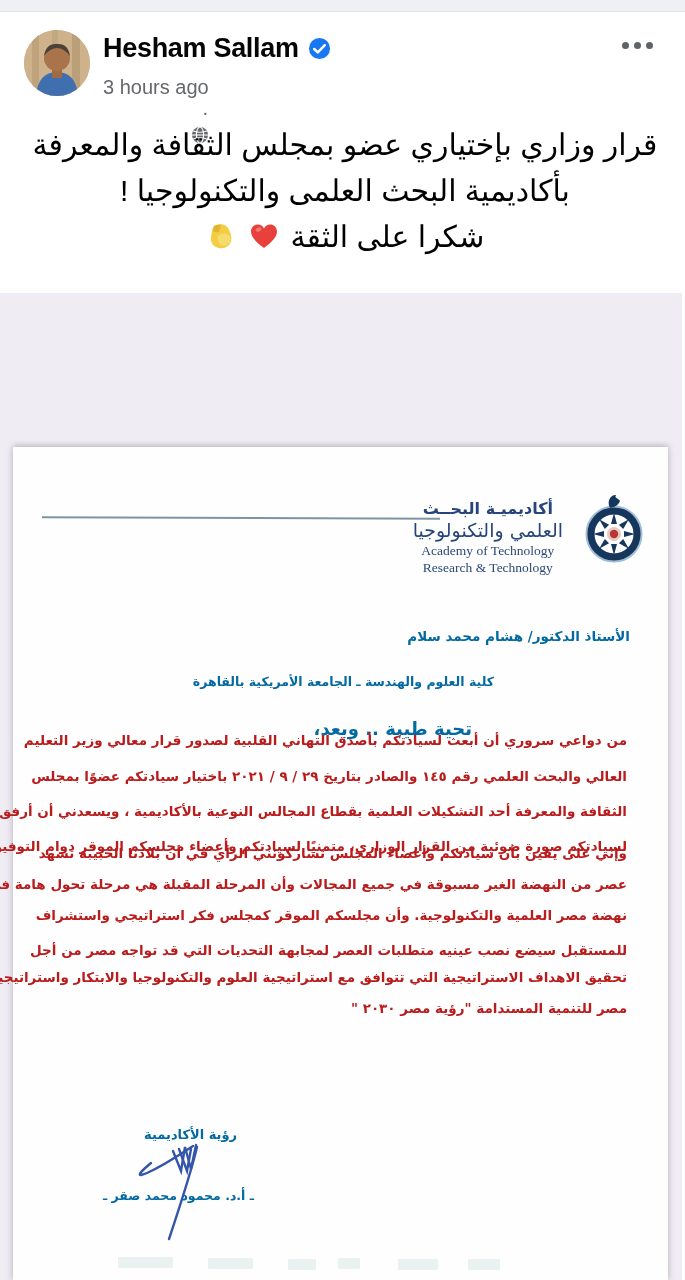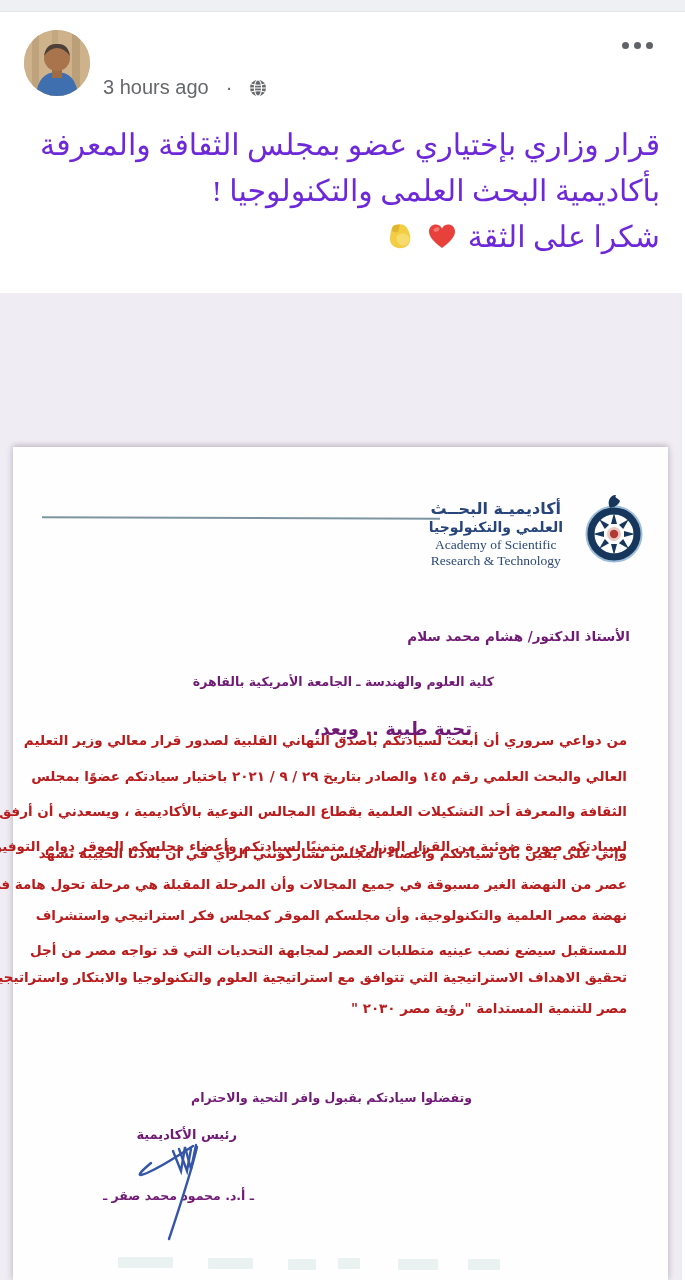--- a/index.html
+++ b/index.html
@@ -5,46 +5,46 @@
   html,body{margin:0;padding:0;background:#fff;}
   .screen{position:relative;width:685px;height:1280px;overflow:hidden;background:#ffffff;
           font-family:"Liberation Sans",sans-serif;}
   .topstrip{position:absolute;left:0;top:0;width:685px;height:11px;background:#eef0f3;border-bottom:1px solid #e3e5e9;}
 
   
   .avatar{position:absolute;left:24px;top:30px;width:66px;height:66px;border-radius:50%;overflow:hidden;background:#c9b18c;}
   .author{position:absolute;left:103px;top:33px;display:flex;align-items:center;gap:9px;}
   .author-name{font-size:27px;font-weight:700;color:#050505;letter-spacing:-.3px;}
   .badge{width:23px;height:23px;display:block;}
-  .meta{position:absolute;left:103px;top:76px;display:flex;align-items:center;gap:17px;
-        font-size:20px;color:#65676b;}
+  .meta{position:absolute;left:103px;top:76px;display:flex;align-items:flex-end;gap:2px;
+        font-size:20px;color:#65676b;flex-direction:column;}
   .meta .dot-sep{font-size:20px;color:#65676b;}
   .menu-dots{position:absolute;right:26px;top:36px;display:flex;gap:5px;cursor:pointer;padding:6px;}
   .menu-dots i{width:7px;height:7px;border-radius:50%;background:#5f6368;display:block;}
 
   
-  .post-text{position:absolute;left:30px;right:25px;top:122px;direction:rtl;text-align:right;
-             color:#6d28d9;font-size:30px;line-height:46px;font-family:Liberation Serif, serif;}
+  .post-text{position:absolute;left:30px;right:25px;top:122px;direction:rtl;text-align:center;
+             color:#000000;font-size:30px;line-height:46px;font-family:Liberation Sans, sans-serif;}
   .post-text .thanks{display:block;}
   .emoji{display:inline-block;width:32px;height:32px;vertical-align:-5px;margin-inline-start:2px;}
 
   
   .photo-area{position:absolute;left:0;top:293px;width:682px;height:987px;background:#efecf3;}
   .page{position:absolute;left:13px;top:154px;width:655px;height:833px;background:#fefefe;
         box-shadow:0 -2px 5px rgba(90,80,100,.25),0 2px 8px rgba(90,80,100,.18);}
   .page *{font-family:"DejaVu Sans",sans-serif;}
 
   .lh-rule{position:absolute;left:29px;top:70px;width:398px;height:2px;background:#7d95a1;transform:rotate(.2deg);}
   .lh-text{position:absolute;right:105px;top:52px;text-align:center;direction:rtl;color:#27457b;line-height:1.25;}
   .lh-ar1{font-size:16px;font-weight:700;white-space:nowrap;}
-  .lh-ar2{font-size:14px;font-weight:700;white-space:nowrap;}
+  .lh-ar2{font-size:19px;font-weight:400;white-space:nowrap;}
   .lh-en{font-family:"Liberation Serif",serif;direction:ltr;font-size:13.5px;color:#2a4878;white-space:nowrap;}
   .emblem{position:absolute;left:567px;top:47px;width:68px;height:72px;}
 
-  .ar-line{position:absolute;direction:rtl;white-space:nowrap;color:#701a75;font-weight:700;}
+  .ar-line{position:absolute;direction:rtl;white-space:nowrap;color:#0369a1;font-weight:700;}
   .addr1{right:38px;top:181px;font-size:13.5px;}
   .addr2{right:174px;top:227px;font-size:12.5px;margin-left:20px;}
   .salute{right:196px;top:271px;font-size:18px;}
   .body-line{font-size:13.5px;color:#b91c1c;}
   .p1-0{right:41px;top:285px;} .p1-1{right:41px;top:321px;}
   .p1-2{right:41px;top:356px;} .p1-3{right:41px;top:391px;}
   .p2-0{right:41px;top:398px;text-align:right;} .p2-1{right:41px;top:429px;}
   .p2-2{right:41px;top:460px;} .p2-3{right:41px;top:495px;}
   .p2-4{right:41px;top:522px;} .p2-5{right:41px;top:553px;}
   .close1{right:153px;top:585px;font-size:13px;}
@@ -67,20 +67,27 @@
       <rect x="8" width="7" height="66" fill="#bea37c"></rect>
       <rect x="28" width="6" height="66" fill="#c2a881"></rect>
       <rect x="48" width="8" height="66" fill="#bb9f78"></rect>
       <path d="M12 66 Q14 42 33 42 Q52 42 54 66 Z" fill="#3f6fae"></path>
       <path d="M28 40 h10 v8 h-10 z" fill="#9f6b45"></path>
       <circle cx="33" cy="28" r="13" fill="#a9744c"></circle>
       <path d="M20 26 Q22 13 33 14 Q44 13 46 26 Q40 18 33 18 Q26 18 20 26 Z" fill="#4c4038"></path>
     </svg>
   </div>
 
+  <div class="author">
+    <span class="author-name">Hesham Sallam</span>
+    <svg class="badge" viewBox="0 0 24 24">
+      <circle cx="12" cy="12" r="11" fill="#1877f2"></circle>
+      <path d="M6.5 12.5 L10.2 16 L17.5 8.6" stroke="#ffffff" stroke-width="2.6" fill="none" stroke-linecap="round" stroke-linejoin="round"></path>
+    </svg>
+  </div>
 
   <div class="meta">
     <span>3 hours ago</span>
     <span class="dot-sep">·</span>
     <svg width="18" height="18" viewBox="0 0 18 18">
       <circle cx="9" cy="9" r="8" fill="#65676b"></circle>
       <g stroke="#ffffff" stroke-width="1.1" fill="none">
         <ellipse cx="9" cy="9" rx="3.6" ry="8"></ellipse>
         <line x1="1" y1="9" x2="17" y2="9"></line>
         <path d="M2.2 5 Q9 7.6 15.8 5"></path>
@@ -111,21 +118,21 @@
     </span>
   </div>
 
   <div class="photo-area">
     <div class="page">
 
       <div class="lh-rule"></div>
       <div class="lh-text">
         <div class="lh-ar1">أكاديميـة البحــث</div>
         <div class="lh-ar2">العلمي والتكنولوجيا</div>
-        <div class="lh-en">Academy of Scientific</div>
+        <div class="lh-en">Academy of Technology</div>
         <div class="lh-en">Research &amp; Technology</div>
       </div>
 
       <svg class="emblem" viewBox="0 0 68 72">
         <g transform="translate(34,40)">
           <circle r="24" fill="none" stroke="#9dbdd8" stroke-width="9"></circle>
           <g fill="none" stroke="#17365c" stroke-width="7">
             <path d="M -16.3 -16.3 A 23 23 0 0 1 16.3 -16.3" transform="rotate(45)"></path>
             <path d="M -16.3 -16.3 A 23 23 0 0 1 16.3 -16.3" transform="rotate(135)"></path>
             <path d="M -16.3 -16.3 A 23 23 0 0 1 16.3 -16.3" transform="rotate(225)"></path>
@@ -156,23 +163,22 @@
       <div class="ar-line body-line p1-2">الثقافة والمعرفة أحد التشكيلات العلمية بقطاع المجالس النوعية بالأكاديمية ، ويسعدني أن أرفق</div>
       <div class="ar-line body-line p1-3">لسيادتكم صورة ضوئية من القرار الوزاري، متمنيًا لسيادتكم وأعضاء مجلسكم الموقر دوام التوفيق.</div>
 
       <div class="ar-line body-line p2-0">وإني على يقين بأن سيادتكم وأعضاء المجلس تشاركونني الرأي في أن بلادنا الحبيبة تشهد</div>
       <div class="ar-line body-line p2-1">عصر من النهضة الغير مسبوقة في جميع المجالات وأن المرحلة المقبلة هي مرحلة تحول هامة في تاريخ</div>
       <div class="ar-line body-line p2-2">نهضة مصر العلمية والتكنولوجية. وأن مجلسكم الموقر كمجلس فكر استراتيجي واستشراف</div>
       <div class="ar-line body-line p2-3">للمستقبل سيضع نصب عينيه متطلبات العصر لمجابهة التحديات التي قد تواجه مصر من أجل</div>
       <div class="ar-line body-line p2-4">تحقيق الاهداف الاستراتيجية التي تتوافق مع استراتيجية العلوم والتكنولوجيا والابتكار واستراتيجية</div>
       <div class="ar-line body-line p2-5">مصر للتنمية المستدامة "رؤية مصر ٢٠٣٠ "</div>
 
-      <div class="ar-line close2">وتفضلوا سيادتكم بقبول وافر التحية والاحترام</div>
 
-      <div class="ar-line sig-title">رئيس الأكاديمية</div>
+      <div class="ar-line sig-title">رؤية الأكاديمية</div>
       <svg class="sig-scribble" viewBox="0 0 95 112">
         <g fill="none" stroke="#3556a8" stroke-width="2.4" stroke-linecap="round">
           <path d="M18 26 C6 36 2 41 14 36 C34 27 52 14 60 9"></path>
           <path d="M40 14 L48 34 L52 10 L58 32 L63 8"></path>
           <path d="M46 12 L54 34 L58 12"></path>
           <path d="M64 10 C58 36 44 78 36 102"></path>
         </g>
       </svg>
       <div class="ar-line sig-name">ـ أ.د. محمود محمد صقر ـ</div>
 

